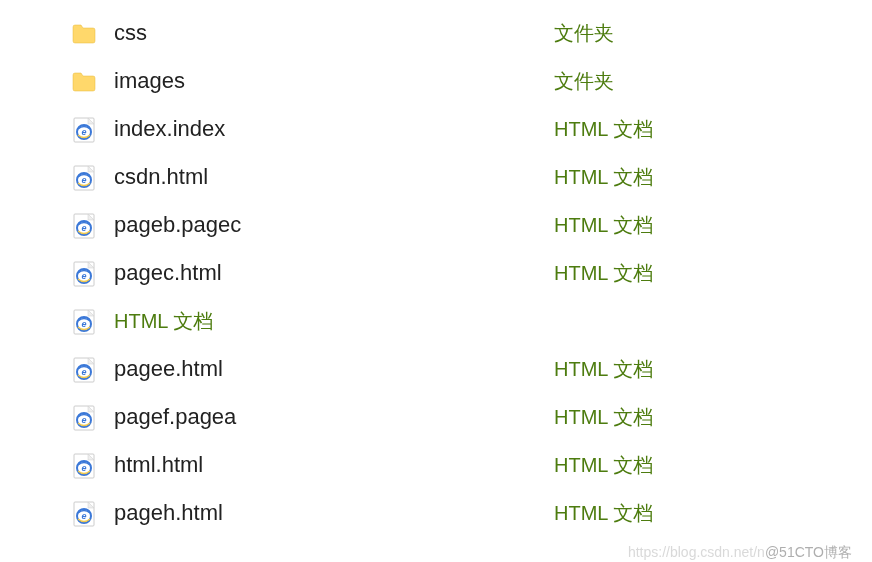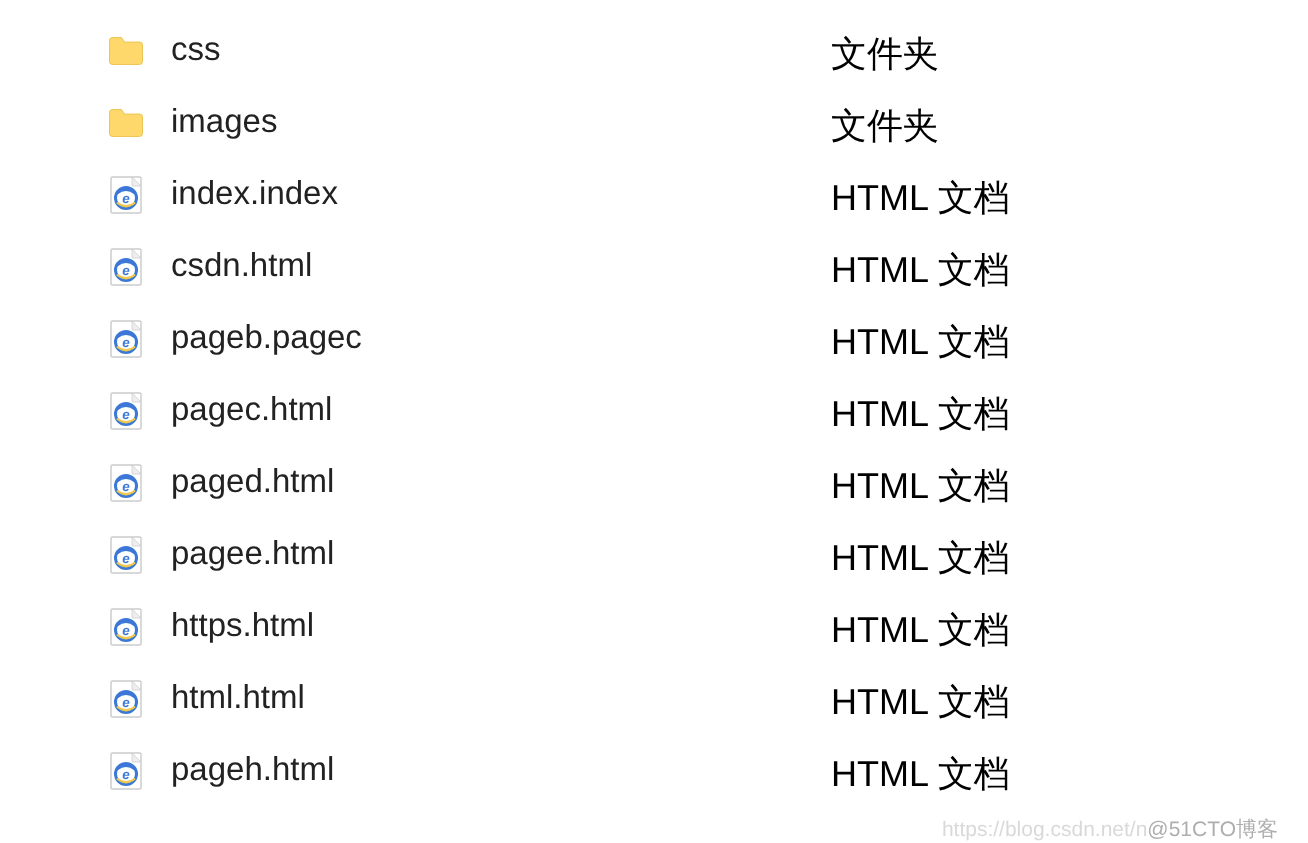--- a/index.html
+++ b/index.html
@@ -31,22 +31,22 @@
       margin-right: 16px;
       display: flex;
       align-items: center;
       justify-content: center;
     }
     .file-name {
       flex: 0 0 440px;
       color: #222;
     }
     .file-type {
-      color: #000000;
-      font-size: 24px;
+      color: #4d7c0f;
+      font-size: 20px;
     }
     .watermark {
       position: absolute;
       bottom: 6px;
       right: 20px;
       font-size: 14px;
       color: rgba(120,120,120,0.6);
       margin-left: 19px;
     }
     .watermark-light {
@@ -142,21 +142,20 @@
     <span class="icon-wrap">
       <svg width="24" height="26" viewBox="0 0 24 26">
           <rect x="2" y="1" width="20" height="24" rx="1" fill="#fff" stroke="#ccc" stroke-width="1"></rect>
           <path d="M16 1 L22 7 L16 7 Z" fill="#eee" stroke="#ccc" stroke-width="0.5"></path>
           <circle cx="12" cy="15" r="7" fill="none" stroke="#3B78D8" stroke-width="2"></circle>
           <path d="M6 12 Q12 7 18 12" fill="none" stroke="#3B78D8" stroke-width="1.5"></path>
           <path d="M6 18 Q12 23 18 18" fill="none" stroke="#F2C94C" stroke-width="1.5"></path>
           <text x="12" y="18" font-size="9" text-anchor="middle" fill="#3B78D8" font-weight="bold" font-style="italic">e</text>
         </svg>
     </span>
-    <span class="file-name">paged.html</span>
     <span class="file-type">HTML 文档</span>
   </div>
 
   <div class="file-row">
     <span class="icon-wrap">
       <svg width="24" height="26" viewBox="0 0 24 26">
           <rect x="2" y="1" width="20" height="24" rx="1" fill="#fff" stroke="#ccc" stroke-width="1"></rect>
           <path d="M16 1 L22 7 L16 7 Z" fill="#eee" stroke="#ccc" stroke-width="0.5"></path>
           <circle cx="12" cy="15" r="7" fill="none" stroke="#3B78D8" stroke-width="2"></circle>
           <path d="M6 12 Q12 7 18 12" fill="none" stroke="#3B78D8" stroke-width="1.5"></path>
@@ -172,21 +171,21 @@
     <span class="icon-wrap">
       <svg width="24" height="26" viewBox="0 0 24 26">
           <rect x="2" y="1" width="20" height="24" rx="1" fill="#fff" stroke="#ccc" stroke-width="1"></rect>
           <path d="M16 1 L22 7 L16 7 Z" fill="#eee" stroke="#ccc" stroke-width="0.5"></path>
           <circle cx="12" cy="15" r="7" fill="none" stroke="#3B78D8" stroke-width="2"></circle>
           <path d="M6 12 Q12 7 18 12" fill="none" stroke="#3B78D8" stroke-width="1.5"></path>
           <path d="M6 18 Q12 23 18 18" fill="none" stroke="#F2C94C" stroke-width="1.5"></path>
           <text x="12" y="18" font-size="9" text-anchor="middle" fill="#3B78D8" font-weight="bold" font-style="italic">e</text>
         </svg>
     </span>
-    <span class="file-name">https.html</span>
+    <span class="file-name">pagef.pagea</span>
     <span class="file-type">HTML 文档</span>
   </div>
 
   <div class="file-row">
     <span class="icon-wrap">
       <svg width="24" height="26" viewBox="0 0 24 26">
           <rect x="2" y="1" width="20" height="24" rx="1" fill="#fff" stroke="#ccc" stroke-width="1"></rect>
           <path d="M16 1 L22 7 L16 7 Z" fill="#eee" stroke="#ccc" stroke-width="0.5"></path>
           <circle cx="12" cy="15" r="7" fill="none" stroke="#3B78D8" stroke-width="2"></circle>
           <path d="M6 12 Q12 7 18 12" fill="none" stroke="#3B78D8" stroke-width="1.5"></path>

